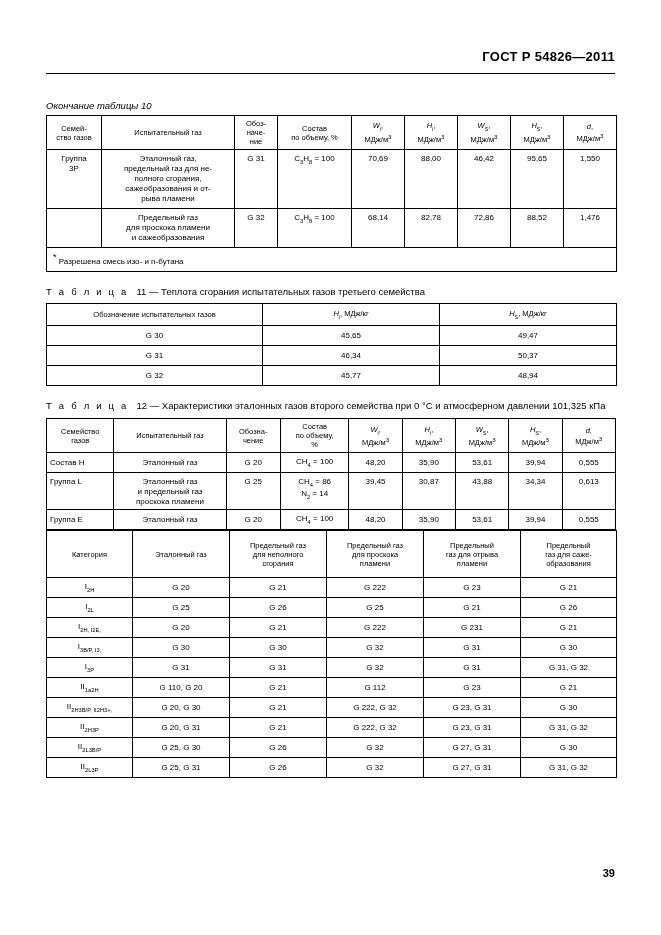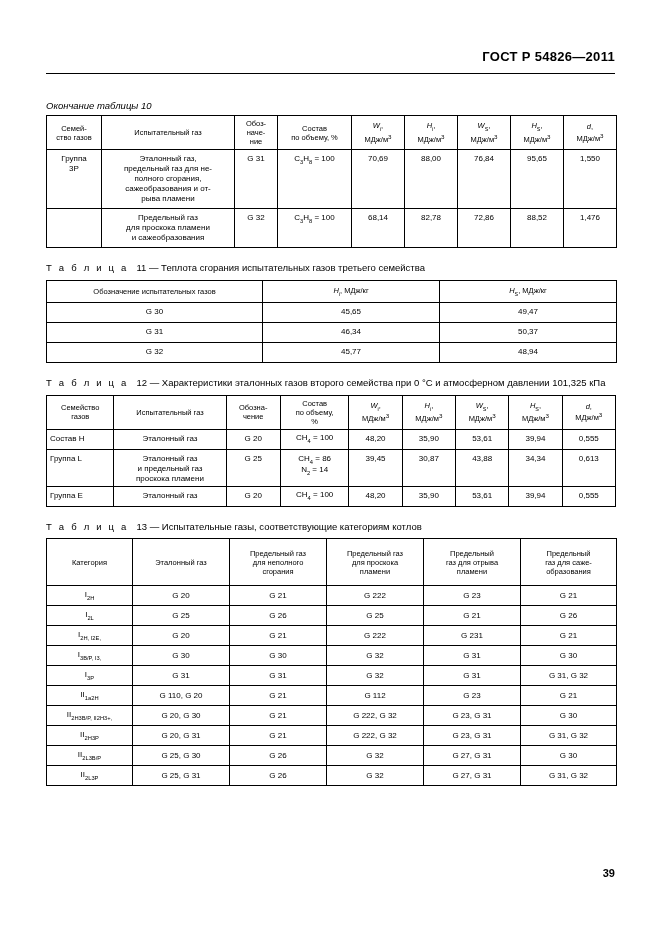--- a/index.html
+++ b/index.html
@@ -178,21 +178,21 @@
             <span>полного сгорания,</span><br>
             <span>сажеобразования и от-</span><br>
             <span>рыва пламени</span>
           </td>
           <td class="top cellpad">G 31</td>
           <td class="top cellpad">
             <span>C</span><sub>3</sub><span>H</span><sub>8</sub> <span>= 100</span>
           </td>
           <td class="top cellpad">70,69</td>
           <td class="top cellpad">88,00</td>
-          <td class="top cellpad">76,84</td>
+          <td class="top cellpad">46,42</td>
           <td class="top cellpad">95,65</td>
           <td class="top cellpad">1,550</td>
         </tr>
 
         <tr>
           <td></td>
           <td class="lt top cellpad">
             <span>Предельный газ</span><br>
             <span>для проскока пламени</span><br>
             <span>и сажеобразования</span>
@@ -201,20 +201,25 @@
           <td class="top cellpad">
             <span>C</span><sub>3</sub><span>H</span><sub>8</sub> <span>= 100</span>
           </td>
           <td class="top cellpad">68,14</td>
           <td class="top cellpad">82,78</td>
           <td class="top cellpad">72,86</td>
           <td class="top cellpad">88,52</td>
           <td class="top cellpad">1,476</td>
         </tr>
 
+        <tr>
+          <td class="footnote" colspan="9">
+            <span class="star">*</span> <span>Разрешена смесь изо- и n-бутана</span>
+          </td>
+        </tr>
       </tbody>
     </table>
 
     <div class="tcaption">
       <span class="sp">Т а б л и ц а</span>
       &nbsp;&nbsp;<span>11</span>
       <span>— Теплота сгорания испытательных газов третьего семейства</span>
     </div>
 
     <table class="t11">
@@ -349,25 +354,20 @@
           </td>
           <td>48,20</td>
           <td>35,90</td>
           <td>53,61</td>
           <td>39,94</td>
           <td>0,555</td>
         </tr>
       </tbody>
     </table>
 
-    <div class="tcaption">
-      <span class="sp">Т а б л и ц а</span>
-      &nbsp;&nbsp;<span>13</span>
-      <span>— Испытательные газы, соответствующие категориям котлов</span>
-    </div>
 
     <table class="t13">
       <colgroup>
         <col style="width:86px">
         <col style="width:97px">
         <col style="width:97px">
         <col style="width:97px">
         <col style="width:97px">
         <col style="width:96px">
       </colgroup>

